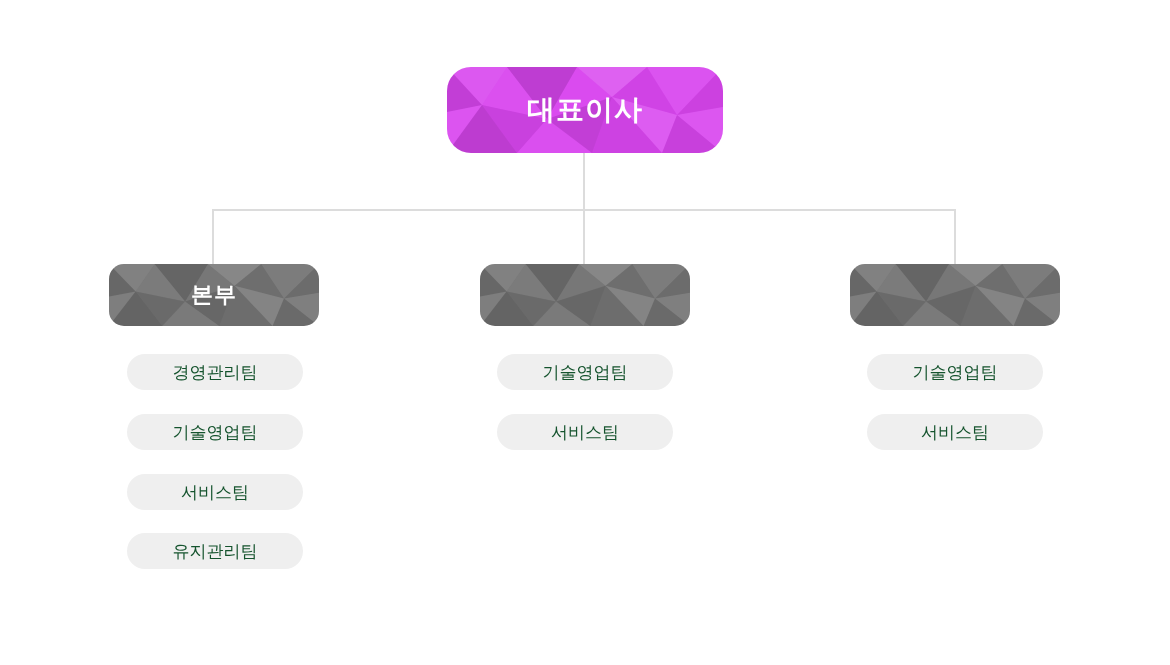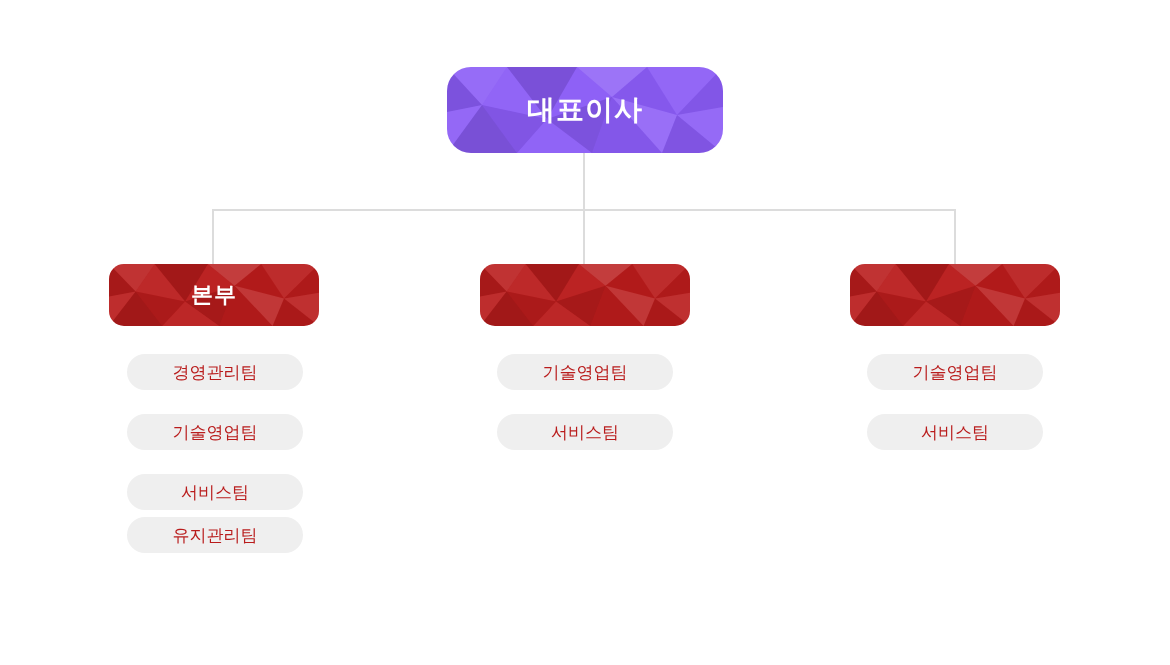--- a/index.html
+++ b/index.html
@@ -35,28 +35,28 @@
     z-index: 2;
     color: #ffffff;
     font-weight: bold;
     letter-spacing: 1px;
     text-align: center;
   }
   .node-root {
     left: 447px; top: 67px;
     width: 276px; height: 86px;
     border-radius: 24px;
-    background: #8b5cf6;
+    background: #d946ef;
   }
   .node-root .node-label { font-size: 28px; }
   .node-branch {
     top: 264px;
     width: 210px; height: 62px;
     border-radius: 15px;
-    background: #b91c1c;
+    background: #737373;
   }
   .node-branch .node-label { font-size: 22px; }
   .node-branch-1 { left: 109px; }
   .node-branch-2 { left: 480px; }
   .node-branch-3 { left: 850px; }
   
   .line {
     position: absolute;
     background: #dcdcdc;
   }
@@ -64,34 +64,34 @@
   .line-horizontal  { left: 212px; top: 209px; width: 744px; height: 2px; }
   .line-drop-left   { left: 212px; top: 209px; width: 2px;  height: 56px; }
   .line-drop-center { left: 583px; top: 209px; width: 2px;  height: 56px; }
   .line-drop-right  { left: 954px; top: 209px; width: 2px;  height: 56px; }
   
   .pill {
     position: absolute;
     width: 176px; height: 36px;
     border-radius: 18px;
     background: #efefef;
-    color: #b91c1c;
+    color: #14532d;
     font-size: 17px;
     display: flex;
     align-items: center;
     justify-content: center;
     white-space: nowrap;
   }
   .col1 { left: 127px; }
   .col2 { left: 497px; }
   .col3 { left: 867px; }
   .row1 { top: 354px; }
   .row2 { top: 414px; }
   .row3 { top: 474px; }
-  .row4 { top: 517px; }
+  .row4 { top: 533px; }
   .svg-defs { position: absolute; width: 0; height: 0; overflow: hidden; }
 </style>
 </head>
 <body>
 
 <svg class="svg-defs" aria-hidden="true">
   <defs>
     <g id="facet-mesh">
       <polygon points="0,0 60,0 35,38" fill="#ffffff" opacity="0.10"></polygon>
       <polygon points="60,0 130,0 100,52" fill="#000000" opacity="0.12"></polygon>

